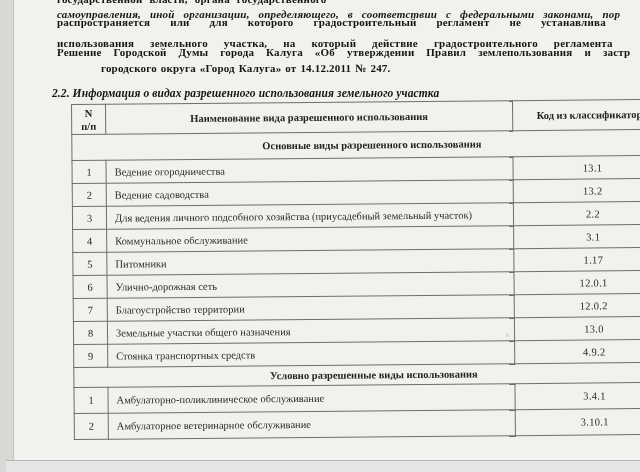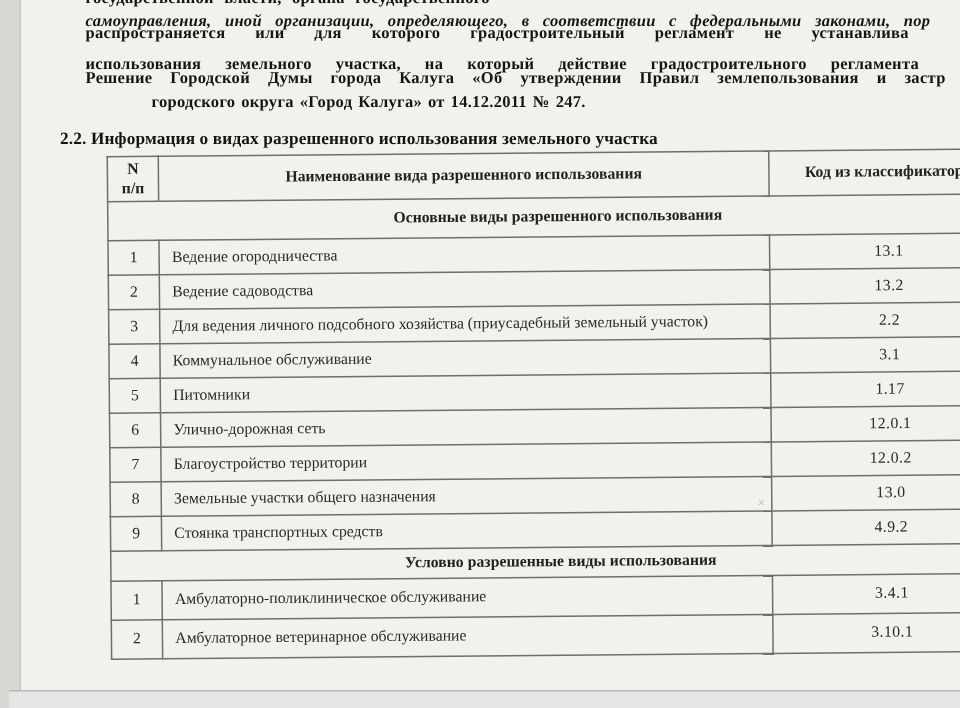--- a/index.html
+++ b/index.html
@@ -32,25 +32,26 @@
     color: #151515;
     letter-spacing: 0.2px;
   }
   .pl0 { top: -7px; word-spacing: 4px; }
   .pl1 { top: 8px;  word-spacing: 6px; font-style: italic; }
   .pl2 { top: 37px; word-spacing: 13px; }
   .pl3 { top: 16px; word-spacing: 17px; }
   .pl4 { top: 46px; word-spacing: 9px; }
   .pl5 { top: 62px; word-spacing: 1px; margin-left: 44px; }
   .section-heading {
-    position: absolute; left: 40px; top: 87px;
+    position: absolute; left: 52px; top: 87px;
     font-weight: bold; font-size: 11.5px;
     color: #141414;
     white-space: nowrap;
     letter-spacing: 0.1px;
+    font-style: italic;
   }
   table.doc-table {
     position: absolute; left: 71px; top: 104px;
     width: 600px;
     border-collapse: collapse;
     table-layout: fixed;
     transform: rotate(-0.5deg);
     transform-origin: 0 0;
   }
   .doc-table td {

